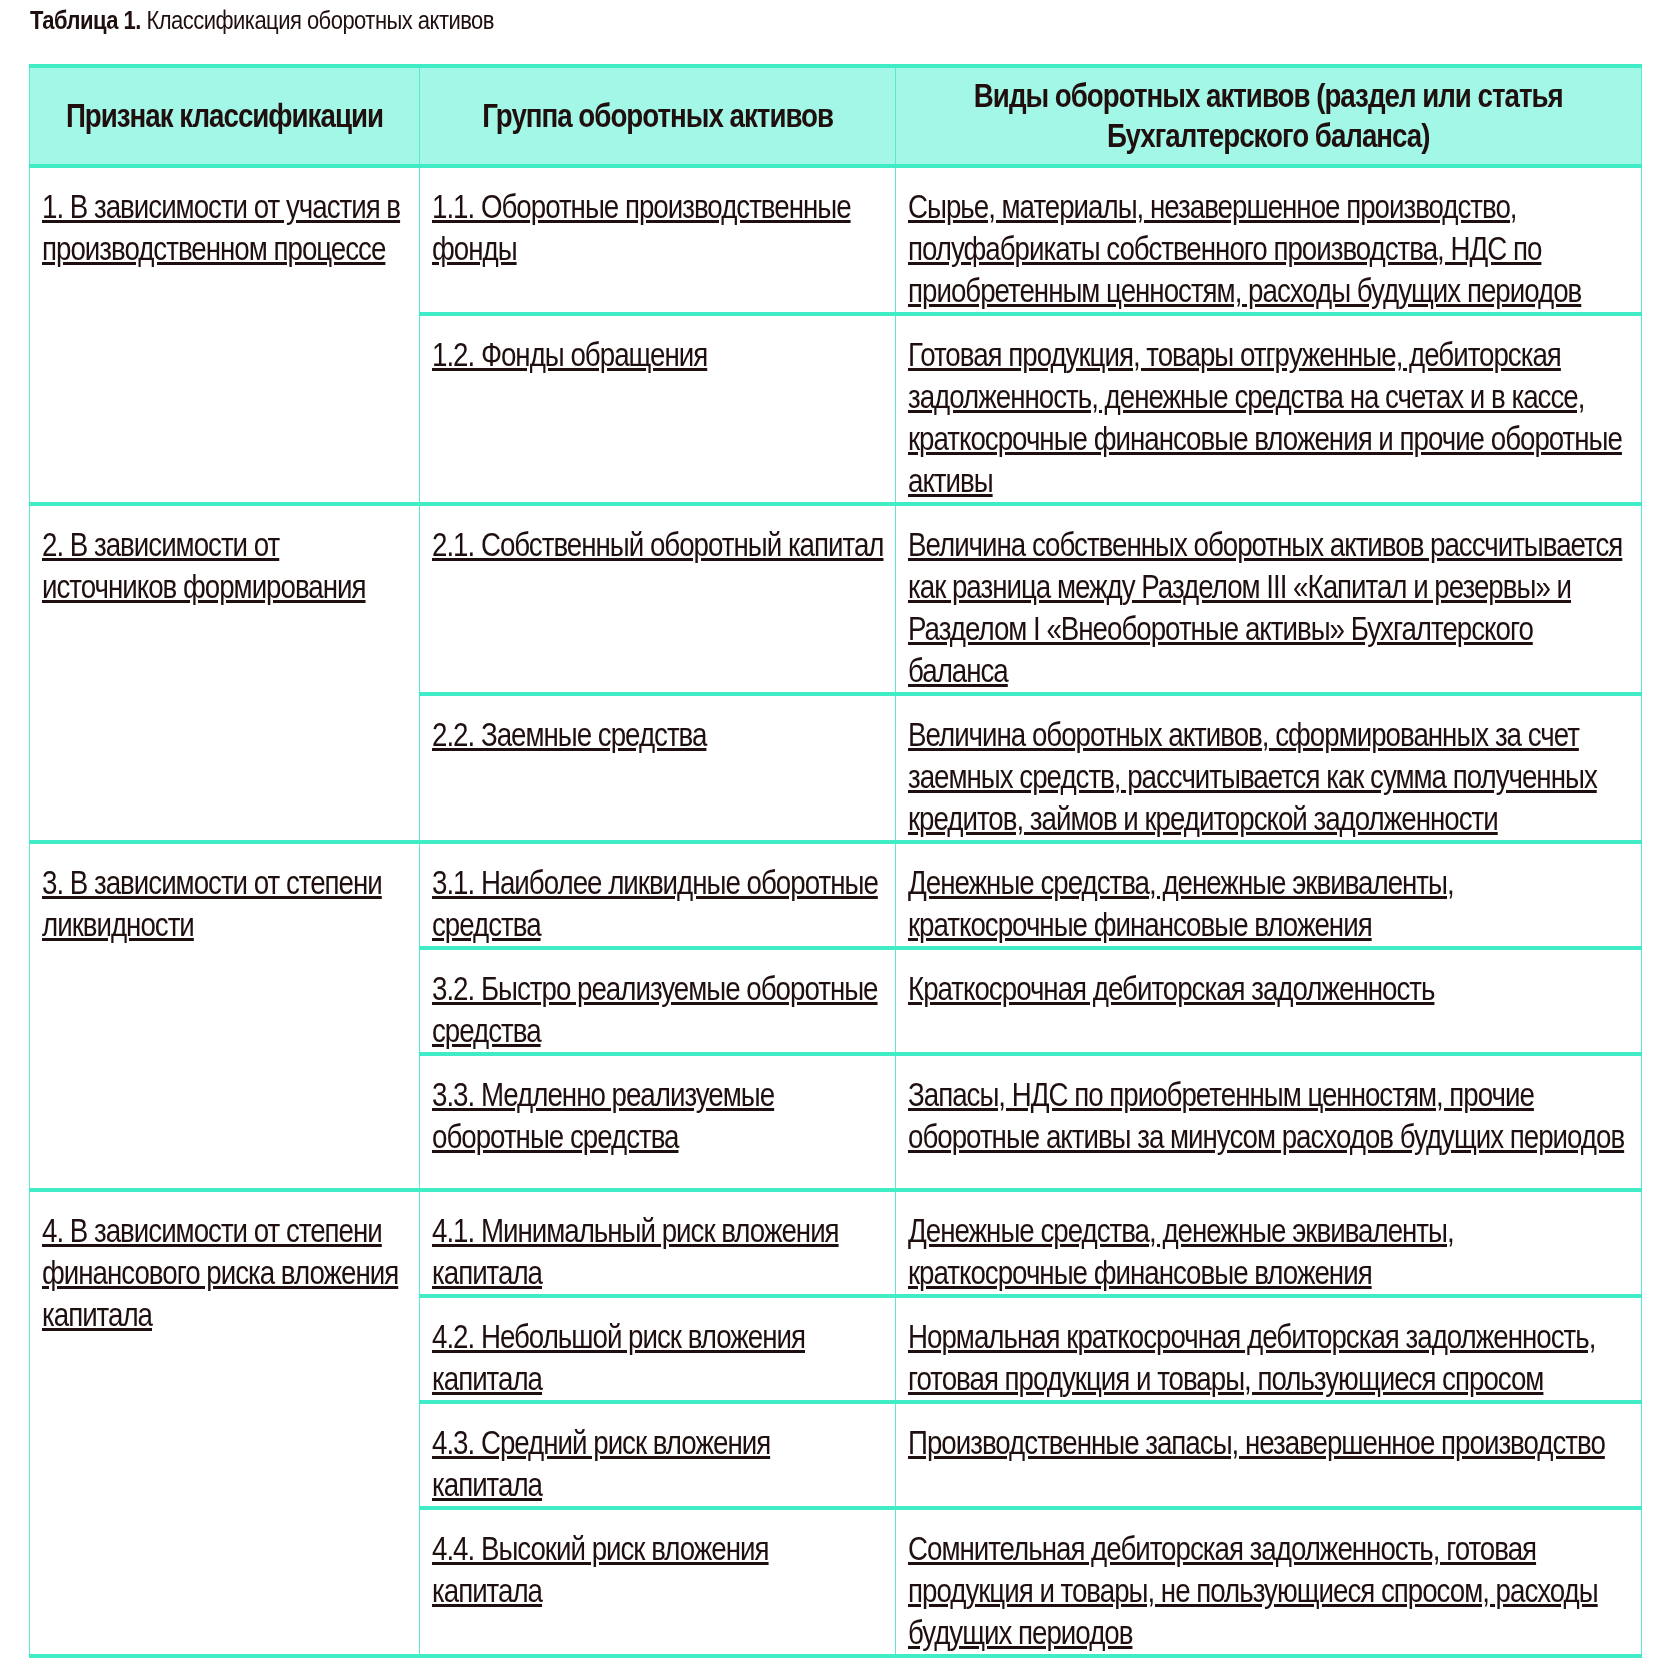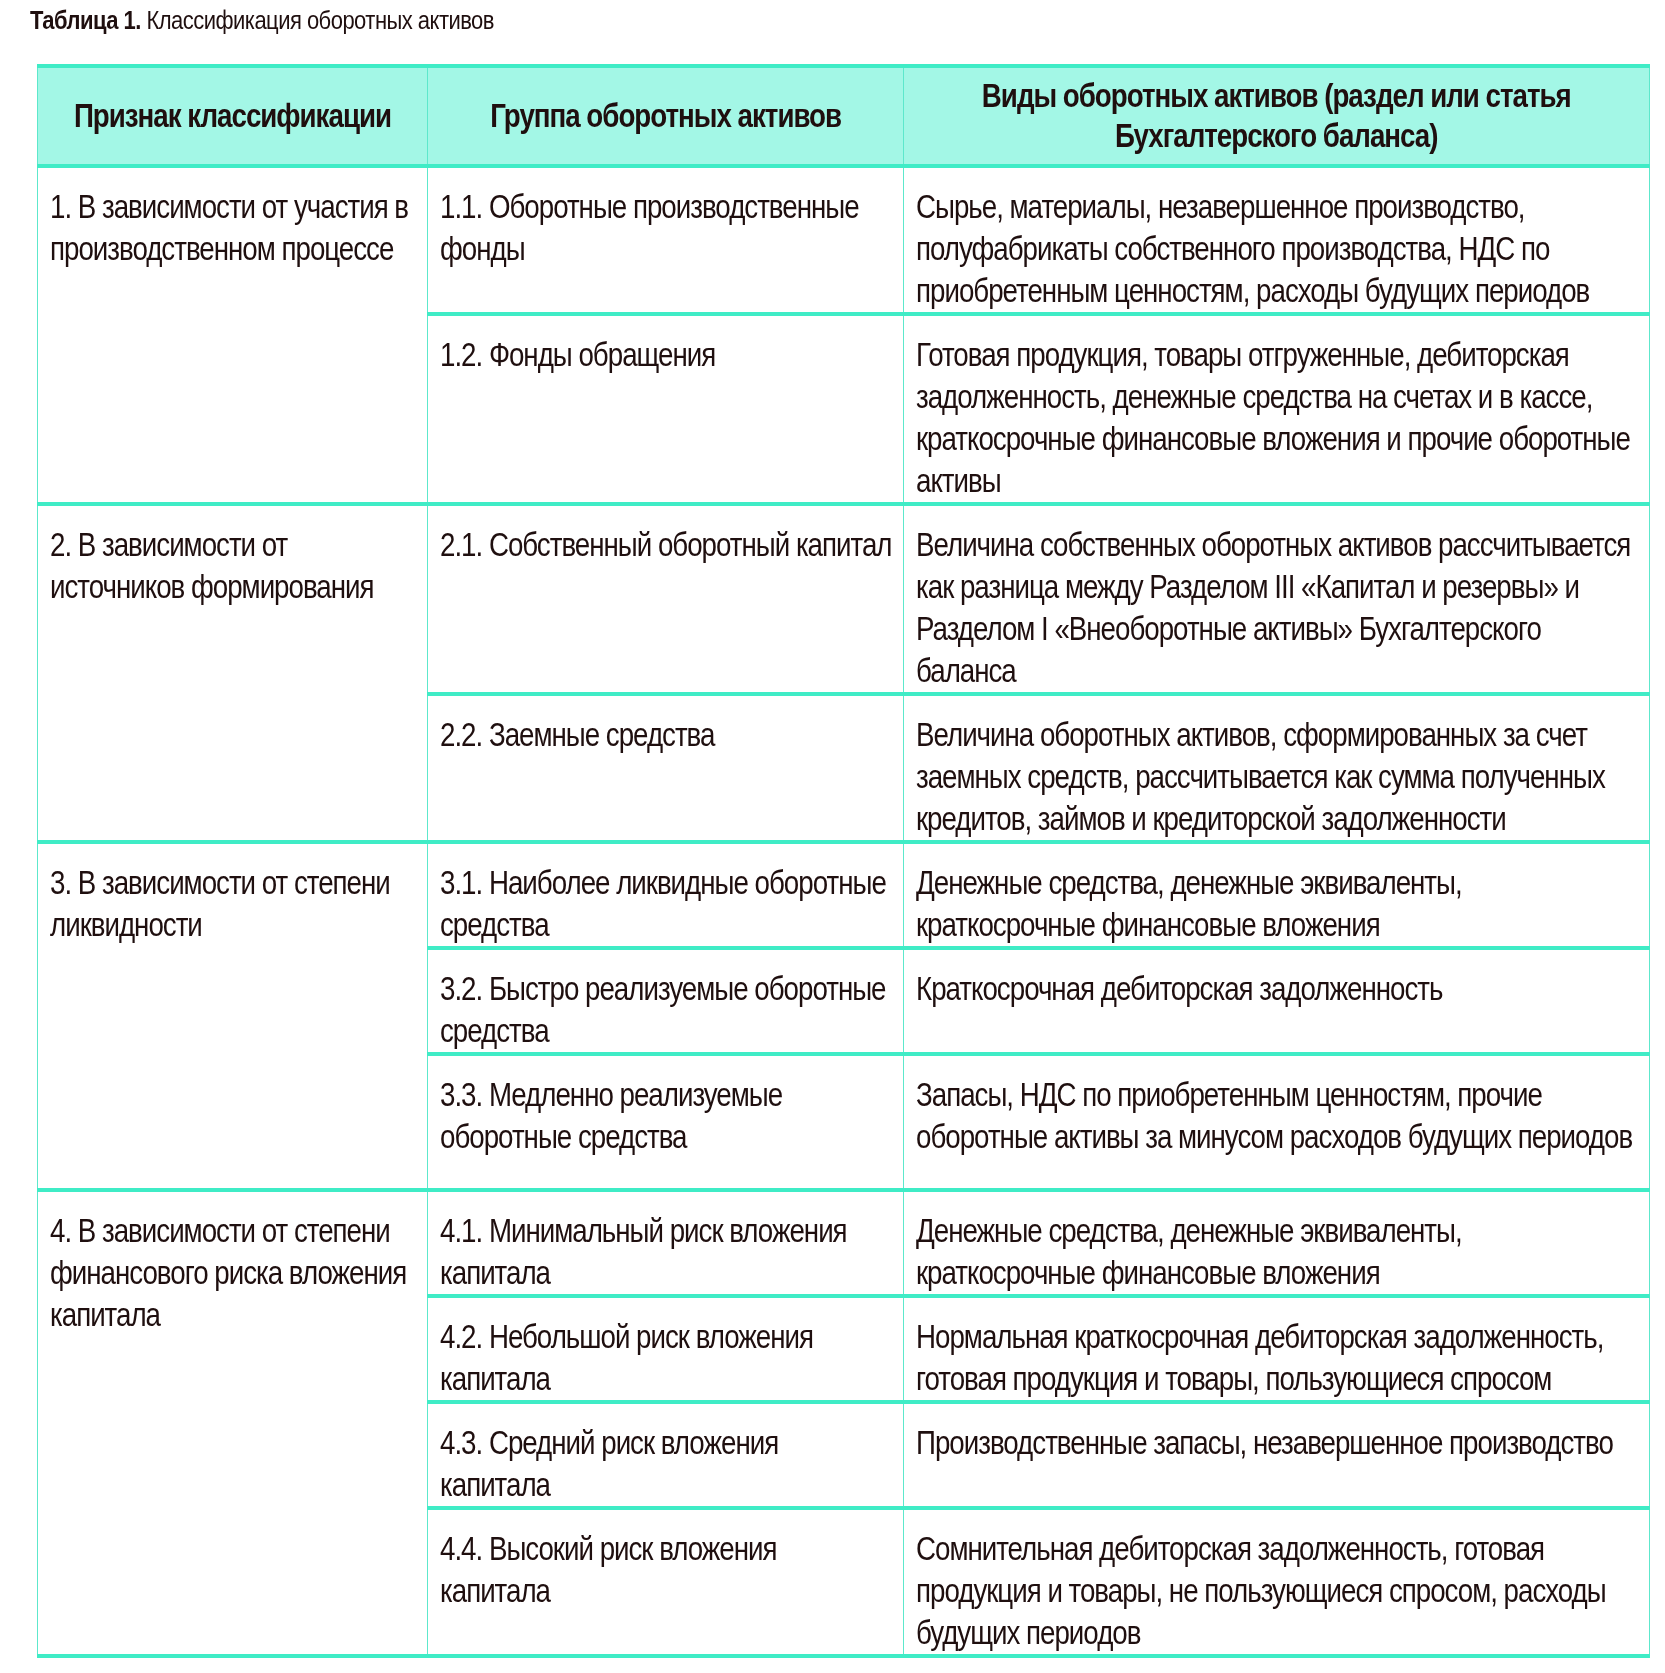--- a/index.html
+++ b/index.html
@@ -2,26 +2,26 @@
 <html><head>
 <meta charset="utf-8">
 <style>
   html, body { margin: 0; padding: 0; background: #ffffff; }
   body { width: 1665px; height: 1673px; position: relative; overflow: hidden;
          font-family: "Liberation Sans Narrow", "Liberation Sans", sans-serif; color: #1f0f0f; }
   .caption { position: absolute; left: 30px; top: 6px; font-size: 25px; letter-spacing: -0.6px;
              transform: scaleX(0.88); transform-origin: left top; white-space: nowrap; }
   .caption b { font-weight: bold; }
   table { position: absolute; left: 29px; top: 64px; width: 1612px; border-collapse: collapse;
-          table-layout: fixed; margin-left: 8px; }
+          table-layout: fixed; }
   col.c1 { width: 390px; } col.c2 { width: 476px; } col.c3 { width: 746px; }
   th, td { border-left: 1.5px solid #5de8cc; border-right: 1.5px solid #5de8cc; vertical-align: top; padding: 0; }
   thead th { background: #a3f7e6; border-top: 4px solid #3fecc6; border-bottom: 4px solid #3fecc6;
              height: 96px; vertical-align: middle; text-align: center; font-weight: bold; font-size: 33px; }
-  td { border-bottom: 4px solid #3fecc6; }
+  td { border-bottom: 4px solid #3fecc6; text-decoration: underline; }
   .txt { display: block; font-size: 33px; line-height: 42px; letter-spacing: -1.2px;
          transform: scaleX(0.84); transform-origin: left top; width: 119%; }
   th .txt { transform-origin: center center; margin-left: -9.5%; line-height: 40px; }
   td .cell { padding: 18px 10px 0 12px; }
 </style>
 </head>
 <body>
 
 <div class="caption">
   <b>Таблица 1.</b>

